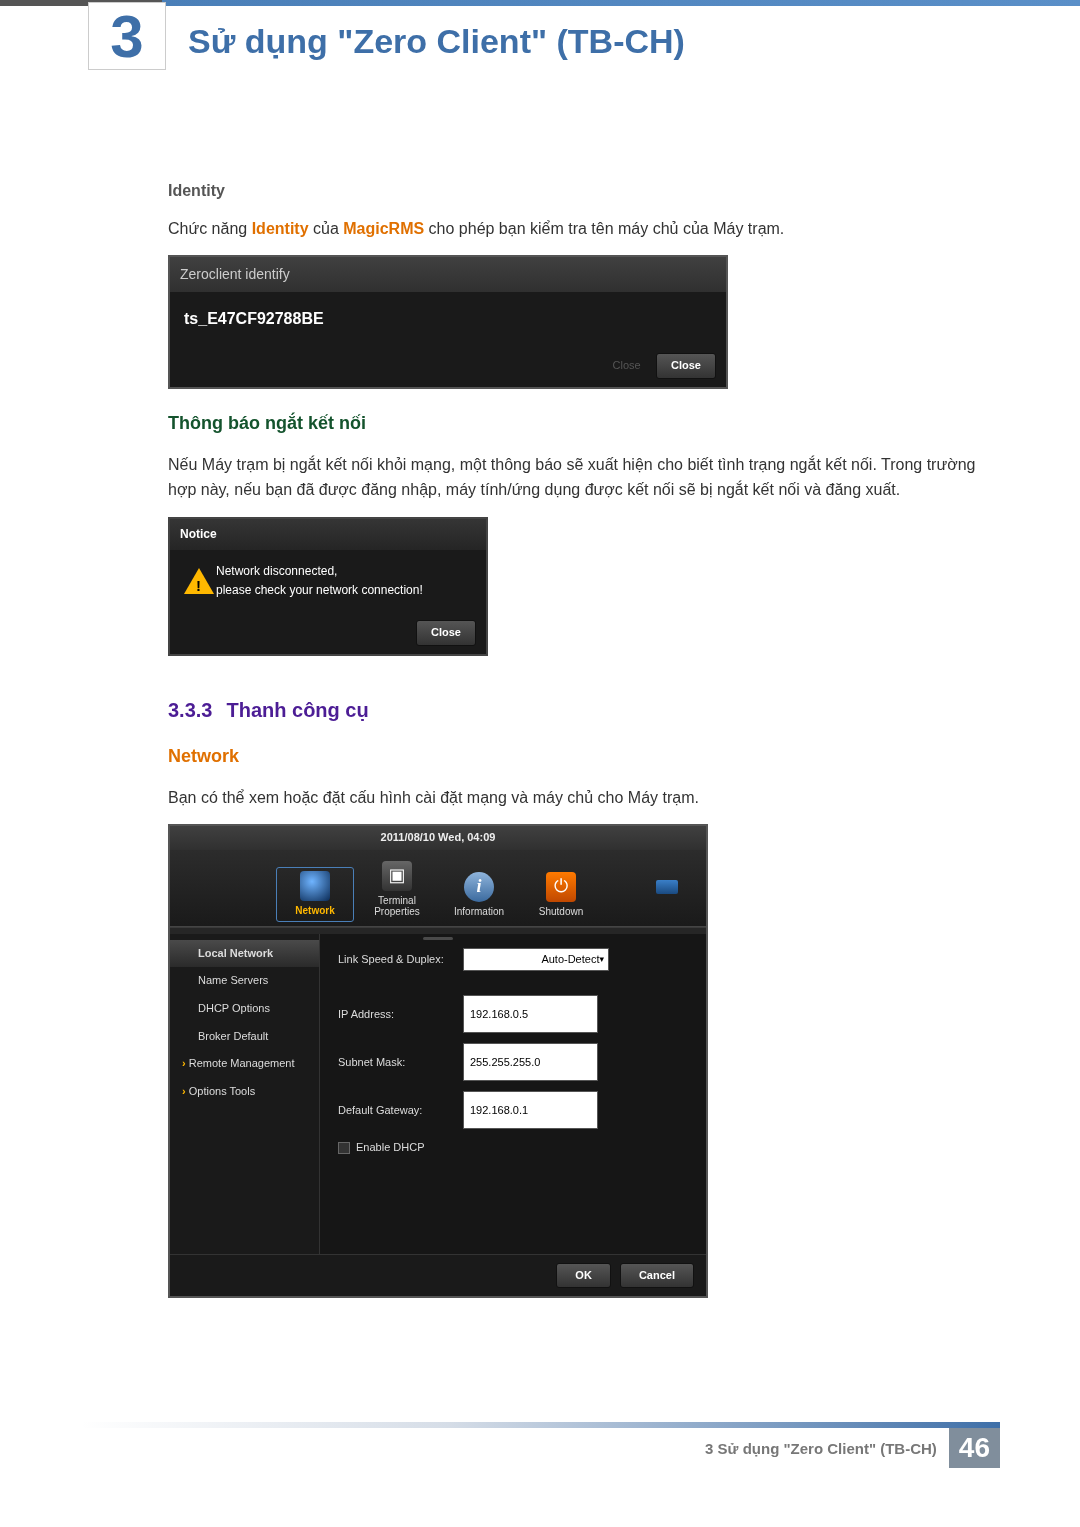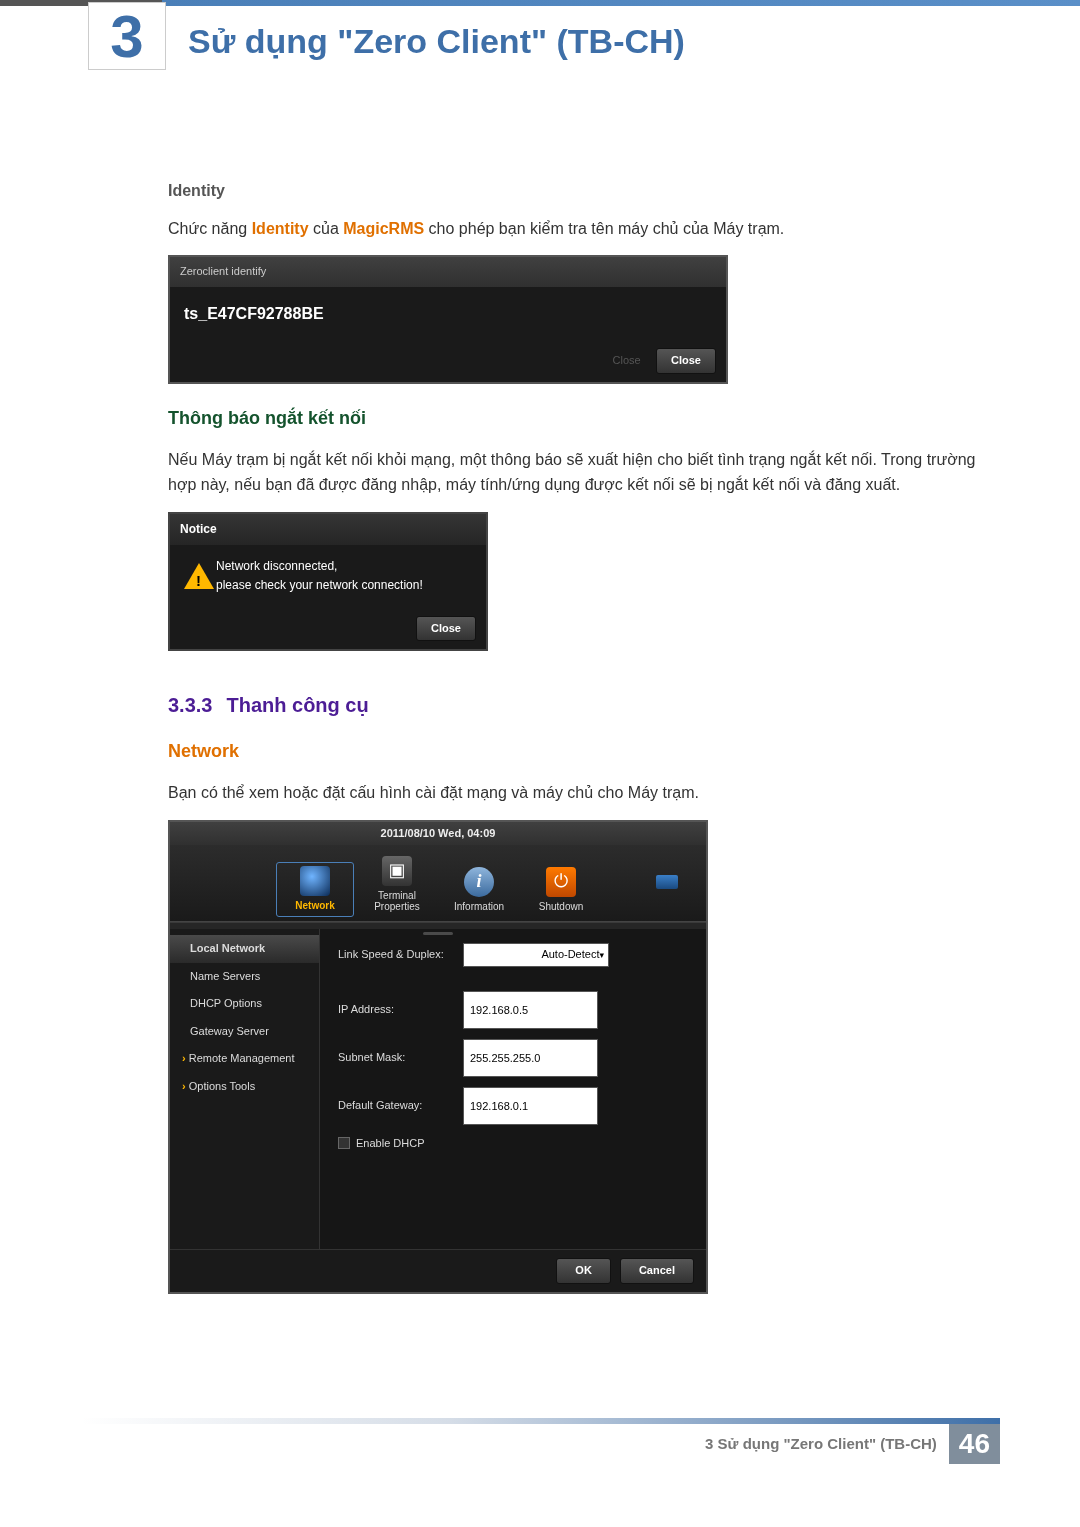--- a/index.html
+++ b/index.html
@@ -65,21 +65,21 @@
     border: 2px solid #555;
     background: linear-gradient(to bottom, #303030, #1a1a1a);
     width: 560px;
     margin-bottom: 20px;
     font-size: 12px;
     color: #ccc;
   }
   .dialog1-title {
     background: linear-gradient(to bottom, #404040, #303030);
     padding: 6px 10px;
-    font-size: 11px;
+    font-size: 14px;
     border-bottom: 0px solid #000;
   }
   .dialog1-body {
     padding: 14px 14px;
     font-size: 16px;
     font-weight: bold;
     color: #fff;
     background: #1a1a1a;
   }
   .dialog1-footer {
@@ -224,21 +224,21 @@
   }
   .d3-side-item.sel {
     background: linear-gradient(to bottom,#4a4a4a,#2a2a2a);
     font-weight: bold;
   }
   .d3-side-item.exp::before {
     content: "› ";
     color: #ffb800;
     font-weight: bold;
   }
-  .d3-side-item.noexp { padding-left: 20px; }
+  .d3-side-item.noexp { padding-left: 28px; }
   .d3-form {
     flex: 1;
     padding: 14px 18px;
   }
   .frow {
     display: flex;
     align-items: center;
     margin-bottom: 10px;
     font-size: 11px;
   }
@@ -382,21 +382,21 @@
       </div>
       <div class="d3-kbicon"></div>
     </div>
     <div class="d3-handle"></div>
 
     <div class="d3-main">
       <div class="d3-side">
         <div class="d3-side-item noexp sel">Local Network</div>
         <div class="d3-side-item noexp">Name Servers</div>
         <div class="d3-side-item noexp">DHCP Options</div>
-        <div class="d3-side-item noexp">Gateway Server</div>
+        <div class="d3-side-item noexp">Broker Default</div>
         <div class="d3-side-item exp">Remote Management</div>
         <div class="d3-side-item exp">Options Tools</div>
       </div>
       <div class="d3-form">
         <div class="frow">
           <div class="flabel">Link Speed &amp; Duplex:</div>
           <div class="fselect">
             <span>Auto-Detect</span>
             <span class="caret">▾</span>
           </div>

